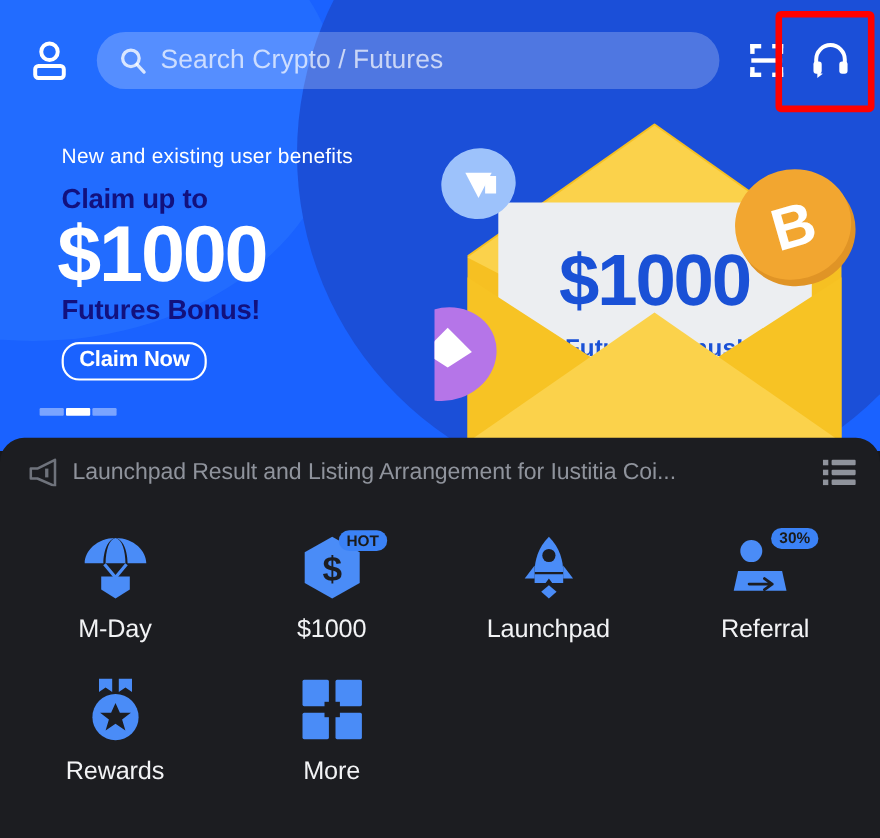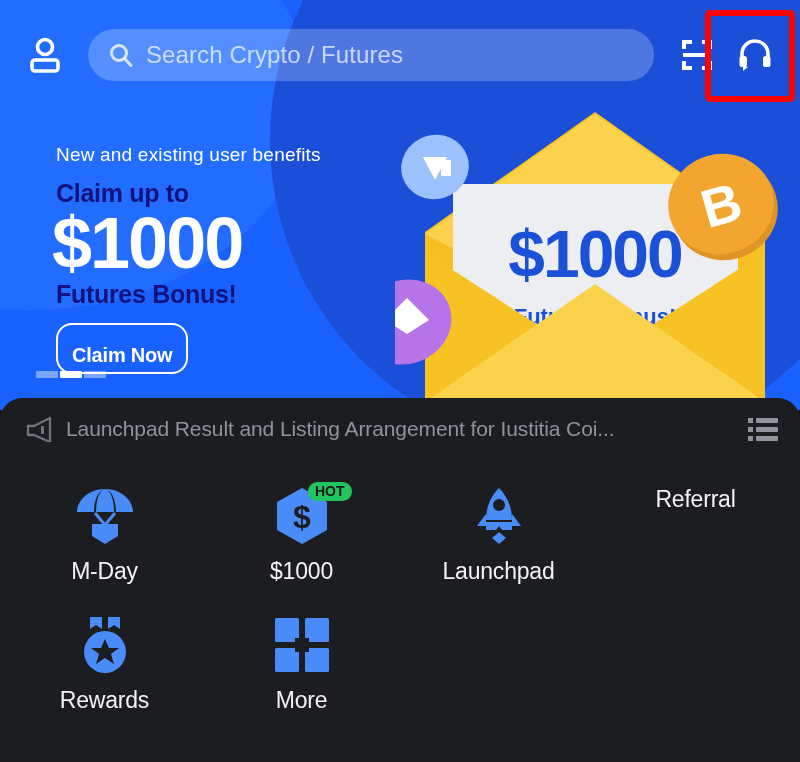--- a/index.html
+++ b/index.html
@@ -46,34 +46,34 @@
     color:rgba(255,255,255,.70); font-size:24px; letter-spacing:.1px;
     white-space:nowrap;
   }
   .highlight-box {
     position:absolute; left:705px; top:10px; width:90px; height:92px;
     border:6px solid #ff0000; border-radius:5px; z-index:7; pointer-events:none;
   }
 
   
   .promo {
-    position:absolute; left:56px; top:144px; z-index:4;
+    position:absolute; left:56px; top:132px; z-index:4;
   }
   .promo-sub { color:#ffffff; font-size:19px; letter-spacing:.2px; margin-bottom:13px; }
   .promo-line1 { color:#12117e; font-size:25px; font-weight:bold; letter-spacing:-.3px; }
   .promo-amount {
     color:#ffffff; font-size:72px; font-weight:bold; line-height:.92;
     letter-spacing:-2px; margin:2px 0 4px -4px;
   }
   .promo-line2 { color:#12117e; font-size:25px; font-weight:bold; letter-spacing:-.3px; }
   .claim-btn {
     display:inline-block; margin-top:14px;
     border:2px solid #ffffff; border-radius:16px;
     color:#ffffff; font-size:20px; font-weight:bold;
-    padding:19px 14px 5px; letter-spacing:-.2px;
+    padding:3px 14px 5px; letter-spacing:-.2px;
     background:transparent; cursor:pointer;
   }
   .pager {
     position:absolute; left:36px; top:371px; z-index:5;
     display:flex; gap:2px;
   }
   .pager span { width:22px; height:7px; background:rgba(255,255,255,.42); border-radius:1px; }
   .pager span.on { background:#ffffff; }
 
   
@@ -98,21 +98,21 @@
     display:grid; grid-template-columns:repeat(4,1fr);
     row-gap:6px; padding:12px 6px 0;
   }
   .cell {
     display:flex; flex-direction:column; align-items:center; cursor:pointer;
     padding:8px 0 10px;
   }
   .cell .glyph { position:relative; width:72px; height:72px; display:flex; align-items:center; justify-content:center; }
   .cell .lbl { color:#f2f3f5; font-size:23px; margin-top:6px; letter-spacing:-.2px; }
   .badge {
-    position:absolute; background:#22c55e; color:#1a1a1a;
+    position:absolute; background:#3b82f6; color:#1a1a1a;
     font-size:14px; font-weight:bold; border-radius:11px;
     padding:2px 7px 3px; line-height:1; white-space:nowrap;
   }
   .badge.hot { top:2px; right:-14px; }
   .badge.pct { top:0px; right:-12px; }
 </style>
 </head>
 <body>
 
 <div class="screen">
@@ -273,20 +273,28 @@
             <path d="M40 28 L49 40 L40 40 Z" fill="#4a8cf7"></path>
             <path d="M14 36 L40 36 L40 44 L30 44 L27 40 L24 44 L14 44 Z" fill="#4a8cf7"></path>
             <path d="M27 46 L34 52 L27 58 L20 52 Z" fill="#4a8cf7"></path>
           </svg>
         </span>
         <span class="lbl">Launchpad</span>
       </div>
 
 
       <div class="cell">
+        <span class="glyph">
+          <svg width="62" height="58" viewBox="0 0 62 58">
+            <circle cx="18" cy="14" r="10" fill="#4a8cf7"></circle>
+            <path d="M6 32 L46 32 L50 50 L2 50 Z" fill="#4a8cf7"></path>
+            <path d="M16 44 L36 44 M30 39 L37 44 L30 49" fill="none" stroke="#1c1d21" stroke-width="2.6" stroke-linecap="round" stroke-linejoin="round"></path>
+          </svg>
+          <span class="badge pct">30%</span>
+        </span>
         <span class="lbl">Referral</span>
       </div>
 
 
       <div class="cell">
         <span class="glyph">
           <svg width="58" height="60" viewBox="0 0 58 60">
             <path d="M14 2 L26 2 L26 14 L20 10 L14 14 Z" fill="#4a8cf7"></path>
             <path d="M32 2 L44 2 L44 14 L38 10 L32 14 Z" fill="#4a8cf7"></path>
             <circle cx="29" cy="37" r="21" fill="#4a8cf7"></circle>

